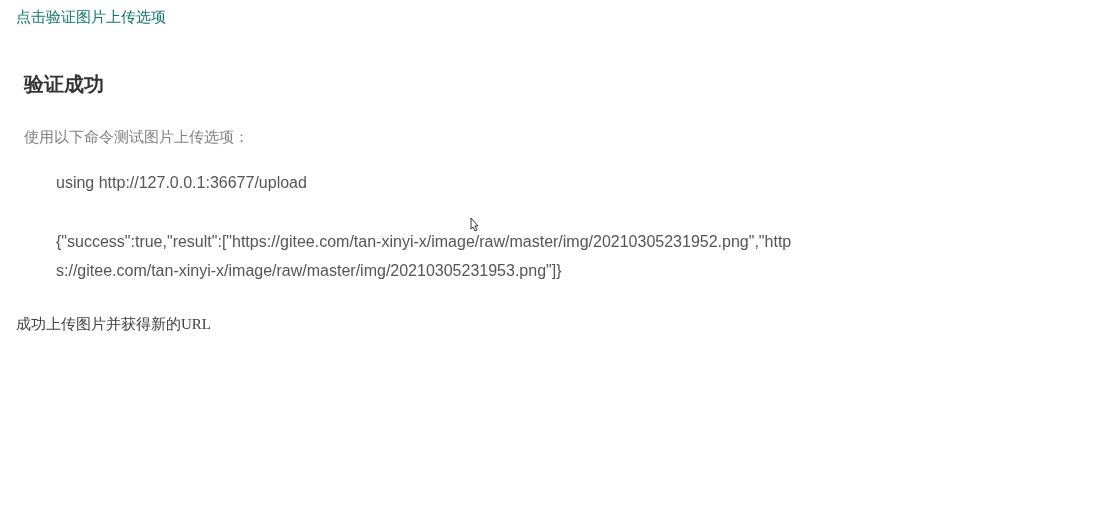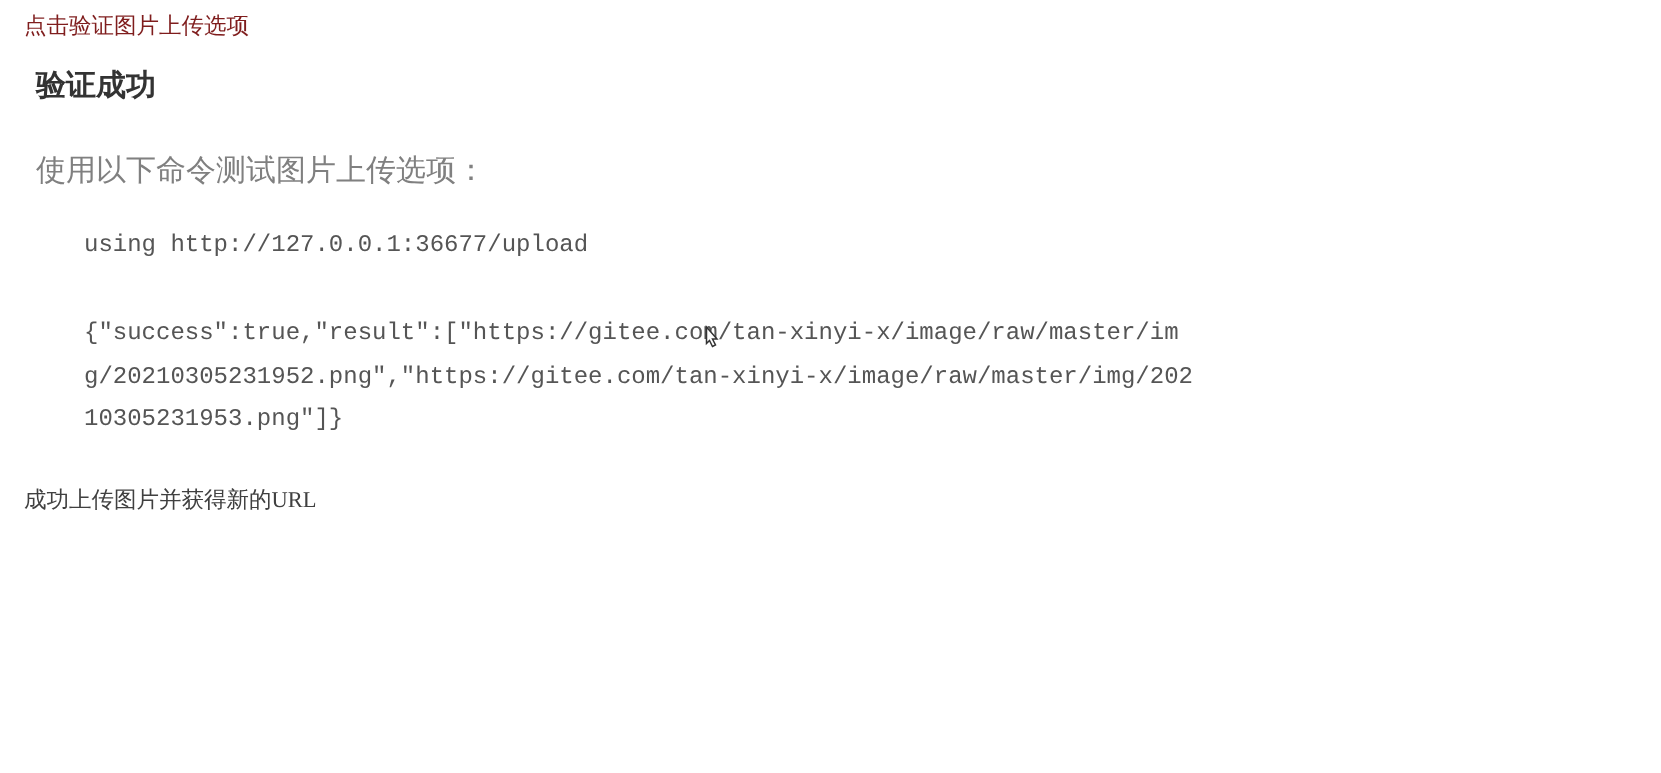--- a/index.html
+++ b/index.html
@@ -8,40 +8,40 @@
       box-sizing: border-box;
     }
     body {
       font-family: -apple-system, BlinkMacSystemFont, "Segoe UI", "PingFang SC", "Microsoft YaHei", sans-serif;
       background: #ffffff;
       padding: 8px 16px;
       width: 1107px;
       position: relative;
     }
     .intro-text {
-      color: #7f1d1d;
+      color: #0f766e;
       font-size: 15px;
-      margin-bottom: 16px;
+      margin-bottom: 44px;
     }
     .section-indent {
       padding-left: 8px;
     }
     .heading {
       color: #333333;
       font-size: 20px;
       font-weight: 700;
       margin-bottom: 30px;
     }
     .label-text {
       color: #808080;
-      font-size: 20px;
+      font-size: 15px;
       margin-bottom: 22px;
     }
     .code-block {
-      font-family: Liberation Mono, monospace;
+      font-family: Liberation Sans, sans-serif;
       color: #555555;
       font-size: 16px;
       padding-left: 32px;
       margin-bottom: 30px;
       line-height: 1.8;
       word-break: break-all;
       max-width: 780px;
     }
     .success-text {
       color: #404040;

